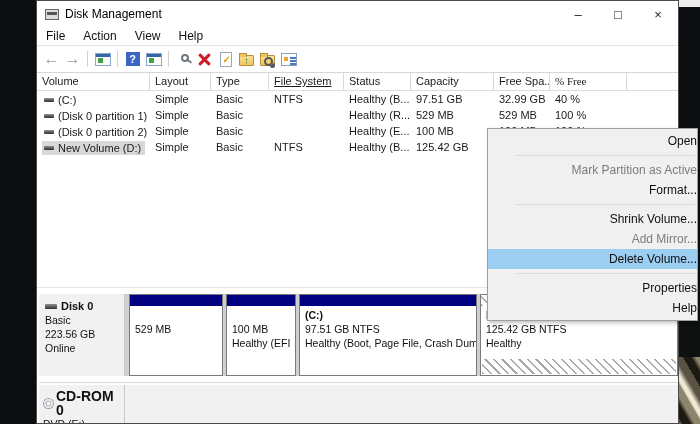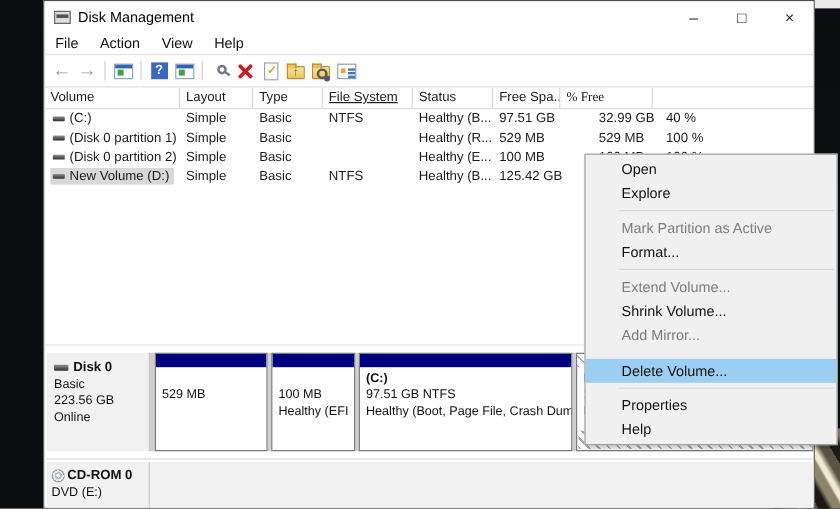--- a/index.html
+++ b/index.html
@@ -92,28 +92,28 @@
   .pbox { position:absolute; top:0; height:82px; border:1px solid #7a7a7a; background:#fff; overflow:hidden; }
   .pbar { height:11px; background:#000080; }
   .hatch { background-image:repeating-linear-gradient(45deg, #a8a8a8 0, #a8a8a8 1.5px, #fff 1.5px, #fff 6px) !important; background-color:#fff; }
   .ptext { padding:2px 0 0 5px; font-size:10.5px; line-height:14px; color:#111; white-space:nowrap; }
   .pl1 { font-weight:bold; height:14px; }
   .phatchbot { position:absolute; left:1px; right:1px; bottom:1px; height:15px; }
 
   .cdrow { position:absolute; left:2px; top:94px; width:639px; height:60px; border-top:1px solid #d9d9d9; }
   .cdlabel { position:absolute; left:0; top:2px; width:86px; height:58px; background:#f1f1f1;
     border-right:1px solid #c9c9c9; padding:4px 0 0 4px; font-size:10.5px; line-height:14px; color:#111; }
-  .cdname { font-weight:bold; font-size:11px; display:flex; align-items:center; gap:2px; }
+  .cdname { font-weight:bold; font-size:14px; display:flex; align-items:center; gap:2px; }
   .cdico { width:11px; height:11px; border-radius:50%; flex:none;
     background:radial-gradient(circle, #fff 0 1.5px, #b9bec2 1.5px 3px, #e4e8ea 3px 4.5px, #9aa0a5 4.5px 5.5px); }
   .cdarea { position:absolute; left:86px; top:2px; right:0; height:58px; background:#f1f1f1; }
 
   
   .ctxmenu { position:absolute; left:487px; top:128px; width:211px; background:#f0f0f0;
-    border:1px solid #a0a0a0; padding:2px 0; z-index:5; box-shadow:2px 2px 4px rgba(0,0,0,.25); }
+    border:1px solid #a0a0a0; padding:2px 0; z-index:5; box-shadow:2px 2px 4px rgba(0,0,0,.25);text-align:right; }
   .mitem { height:20px; line-height:20px; padding-left:30px; font-size:12px; color:#111;
     white-space:nowrap; overflow:hidden; }
   .mitem.dis { color:#7c7c7c; }
   .mitem.hl { background:#9ccef2; }
   .msep { height:1px; background:#d9d9d9; margin:4px 2px 4px 28px; }
 </style>
 </head>
 <body>
 
 <div class="screen">
@@ -181,20 +181,21 @@
         </div>
       </div>
 
     <div class="listpane">
       <div class="vheader" id="vheader">
           <div class="vh" style="width: 113px;">Volume</div>
           <div class="vh" style="width: 61px;">Layout</div>
           <div class="vh" style="width: 58px;">Type</div>
           <div class="vh" style="width: 75px; text-decoration: underline;">File System</div>
           <div class="vh" style="width: 67px;">Status</div>
+          <div class="vh" style="width: 83px;">Capacity</div>
           <div class="vh" style="width: 56px;">Free Spa...</div>
           <div class="vh" style="width: 77px; font-family: Liberation Serif, serif;">% Free</div>
           <div class="vh fill"></div>
         </div>
       <div id="vrows">
           <div class="vrow">
             <div class="vc" style="width: 113px; flex: 0 0 auto;"><div class="volwrap" style="display: inline-flex;">
                 <div class="vbar"></div>
                 <span>(C:)</span>
               </div></div>
@@ -303,27 +304,25 @@
           <div>DVD (E:)</div>
         </div>
         <div class="cdarea"></div>
       </div>
     </div>
 
   </div>
 
   <div class="ctxmenu" id="ctxmenu">
       <div class="mitem">Open</div>
-      <div class="mitem">Explore</div>
       <div class="msep"></div>
       <div class="mitem dis">Mark Partition as Active</div>
       <div class="mitem">Format...</div>
       <div class="msep"></div>
-      <div class="mitem dis">Extend Volume...</div>
       <div class="mitem">Shrink Volume...</div>
       <div class="mitem dis">Add Mirror...</div>
-      <div class="mitem hl" style="background: rgb(156, 206, 242); margin-top: 10px;">Delete Volume...</div>
+      <div class="mitem hl" style="background: rgb(156, 206, 242);">Delete Volume...</div>
       <div class="msep"></div>
       <div class="mitem">Properties</div>
       <div class="mitem">Help</div>
     </div>
 
 </div>
 
 </body></html>

